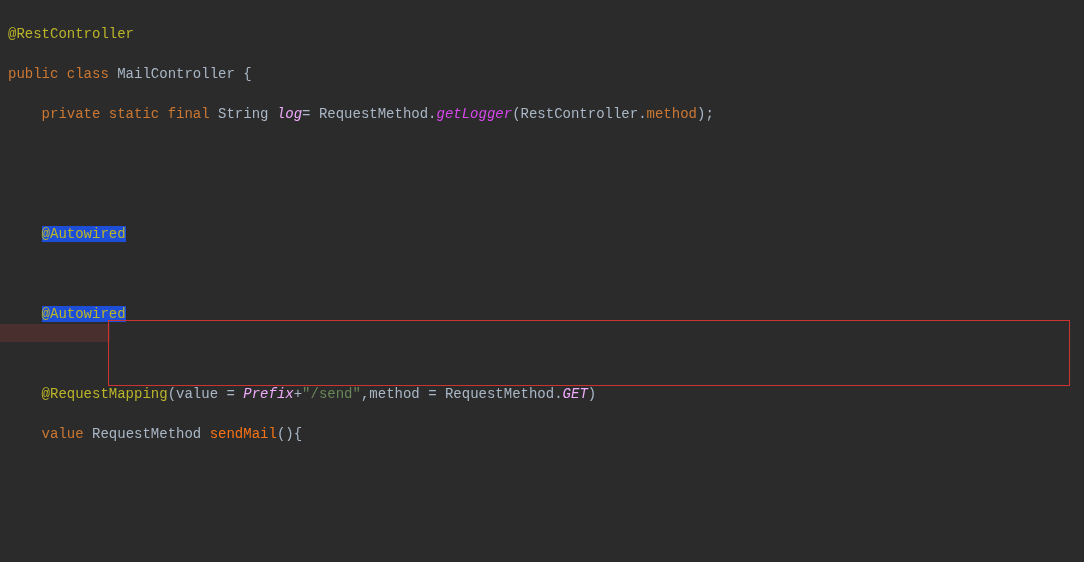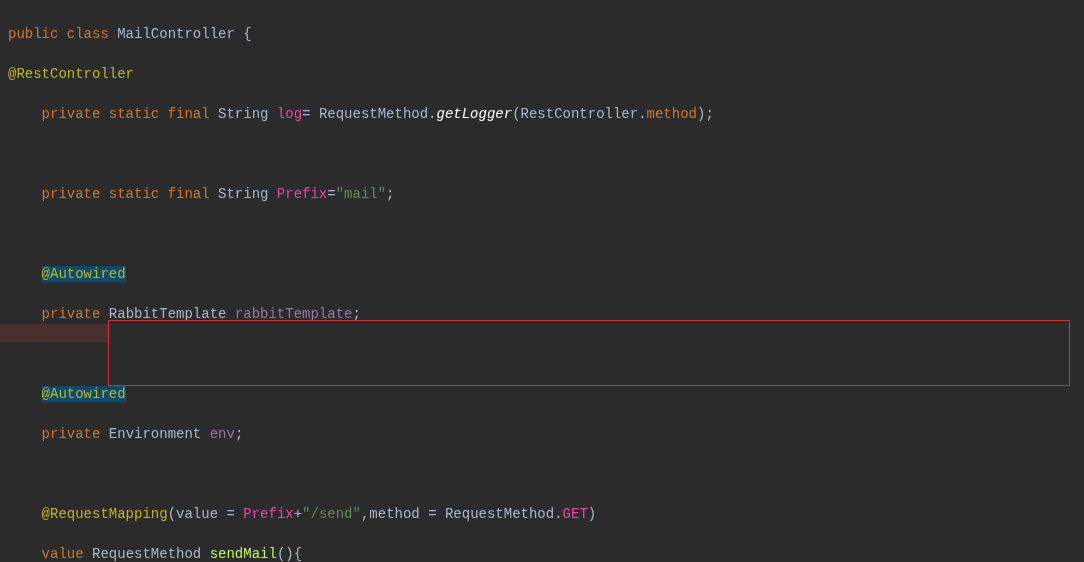--- a/index.html
+++ b/index.html
@@ -15,29 +15,29 @@
     overflow: hidden;
   }
   .editor {
     position: relative;
     padding: 4px 0 0 8px;
     white-space: pre;
   }
   .line { height: 20px; }
   
   .c-ann   { color: #bbb529; }             
-  .c-ann-bg { background: #0c4a6e; color: #bbb529; } 
+  .c-ann-bg { background: #1d4ed8; color: #bbb529; } 
   .c-kw    { color: #cc7832; }             
   .c-def   { color: #a9b7c6; }
   .c-str   { color: #6a8759; }             
-  .c-method{ color: #bef264; margin-top: 20px; }             
+  .c-method{ color: #f97316; margin-top: 20px; }             
   .c-field { color: #9876aa; }             
   .c-punc  { color: #a9b7c6; }
-  .c-italfield { color:#ec4899; }
-  .c-italmethod{ color:#ffffff; font-style: italic; }
+  .c-italfield { color:#f0abfc; font-style: italic; }
+  .c-italmethod{ color:#d946ef; font-style: italic; }
 
   .redbox {
     position: absolute;
     left: 108px;
     top: 320px;
     width: 962px;
     height: 66px;
     border: 1px solid #cc3333;
     pointer-events: none;
     box-sizing: border-box;
@@ -50,31 +50,28 @@
     height: 18px;
     background: #4a2f2f;
   }
 </style>
 </head>
 <body>
 
 <div class="line-error-bg"></div>
 
 <div class="editor">
+<div class="line"><span class="c-ann">@RestController</span></div>
 <div class="line"><span class="c-kw">public class </span><span class="c-def">MailController </span><span class="c-punc">{</span></div>
-<div class="line"><span class="c-ann">@RestController</span></div>
 <div class="line">    <span class="c-kw">private static final </span><span class="c-def">String </span><span class="c-italfield">log</span><span class="c-def">= </span><span class="c-def">RequestMethod</span><span class="c-punc">.</span><span class="c-italmethod">getLogger</span><span class="c-punc">(RestController.</span><span class="c-kw">method</span><span class="c-punc">);</span></div>
 <div class="line"></div>
-<div class="line">    <span class="c-kw">private static final </span><span class="c-def">String </span><span class="c-italfield">Prefix</span><span class="c-def">=</span><span class="c-str">"mail"</span><span class="c-punc">;</span></div>
 <div class="line"></div>
 <div class="line">    <span class="c-ann-bg">@Autowired</span></div>
-<div class="line">    <span class="c-kw">private </span><span class="c-def">RabbitTemplate </span><span class="c-field">rabbitTemplate</span><span class="c-punc">;</span></div>
 <div class="line"></div>
 <div class="line">    <span class="c-ann-bg">@Autowired</span></div>
-<div class="line">    <span class="c-kw">private </span><span class="c-def">Environment </span><span class="c-field">env</span><span class="c-punc">;</span></div>
 <div class="line"></div>
 <div class="line">    <span class="c-ann">@RequestMapping</span><span class="c-punc">(</span><span class="c-def">value </span><span class="c-def">= </span><span class="c-italfield">Prefix</span><span class="c-def">+</span><span class="c-str">"/send"</span><span class="c-punc">,</span><span class="c-def">method </span><span class="c-def">= </span><span class="c-def">RequestMethod</span><span class="c-punc">.</span><span class="c-italfield">GET</span><span class="c-punc">)</span></div>
 <div class="line">    <span class="c-kw">value </span><span class="c-def">RequestMethod </span><span class="c-method">sendMail</span><span class="c-punc">(){</span></div>
 
 
 
 
 
 
 

